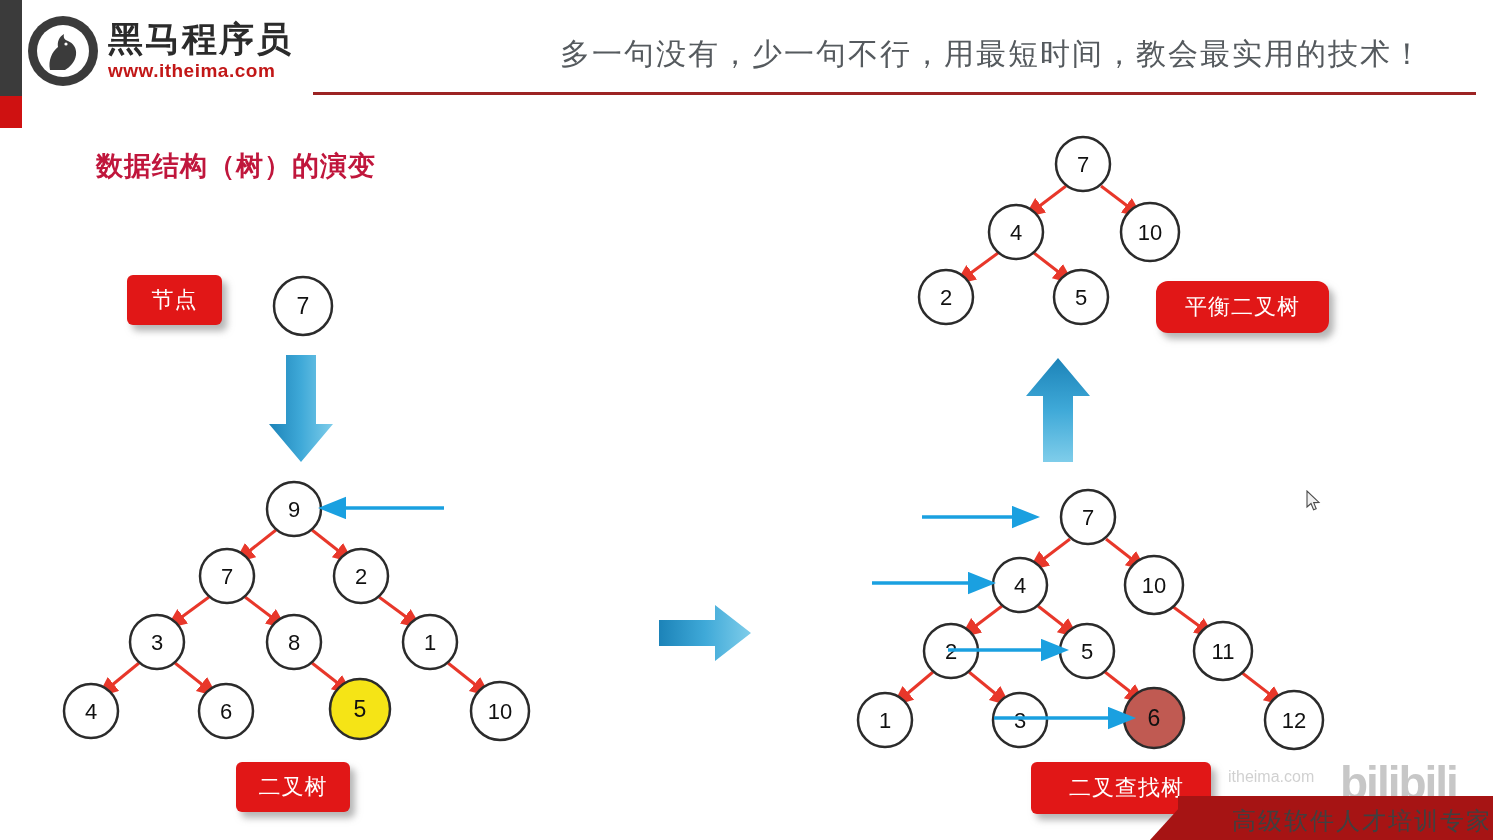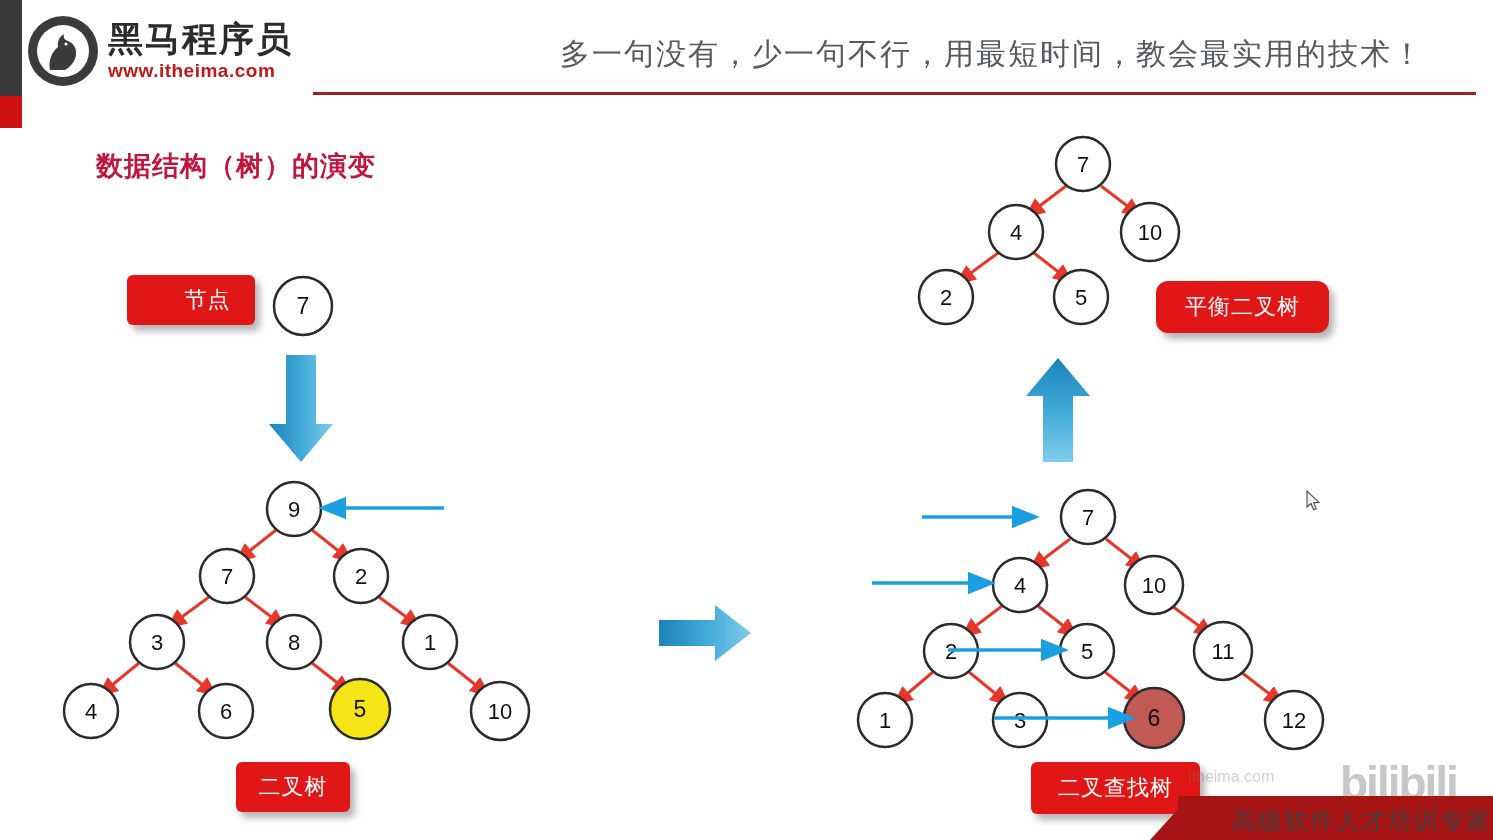--- a/index.html
+++ b/index.html
@@ -56,24 +56,24 @@
   #canvas{position:absolute;left:0;top:0;width:1493px;height:840px;}
 
   
   .label-box{
     position:absolute;background:#e11717;color:#ffffff;
     font-size:22px;font-family:"DejaVu Sans","Liberation Sans",sans-serif;
     border-radius:6px;display:flex;align-items:center;justify-content:center;
     box-shadow:5px 6px 7px rgba(120,120,120,0.55);
     letter-spacing:1px;
   }
-  #label-node{left:127px;top:275px;width:95px;height:50px;padding-left:33px;}
+  #label-node{left:127px;top:275px;width:95px;height:50px;}
   #label-bintree{left:236px;top:762px;width:114px;height:50px;text-align:right;}
   #label-avl{left:1156px;top:281px;width:173px;height:52px;border-radius:12px;}
-  #label-bst{left:1031px;top:762px;width:169px;height:52px;}
+  #label-bst{left:1031px;top:762px;width:169px;height:52px;padding-left:11px;}
 
   
   #cursor{position:absolute;left:1306px;top:490px;width:16px;height:22px;}
 
   
   #footer-band{
     position:absolute;left:1178px;top:796px;width:315px;height:44px;background:#a61414;
   }
   #footer-tri{
     position:absolute;left:1150px;top:796px;width:0;height:0;
@@ -83,21 +83,21 @@
     position:absolute;left:1232px;top:805px;
     font-size:24px;color:#404040;letter-spacing:2px;
     font-family:"DejaVu Sans","Liberation Sans",sans-serif;
   }
   #wm-bili{
     position:absolute;left:1340px;top:756px;
     font-size:46px;color:rgba(70,70,70,0.30);font-weight:bold;
     font-family:Liberation Sans, sans-serif;letter-spacing:-2px;
   }
   #wm-text{
-    position:absolute;left:1188px;top:768px;
+    position:absolute;left:1228px;top:768px;
     font-size:16px;color:rgba(120,120,120,0.35);
     font-family:"Liberation Sans",sans-serif;
   }
   .node-label{
     font-family:"Liberation Sans","DejaVu Sans",sans-serif;
   }
 </style>
 </head>
 <body>
 

